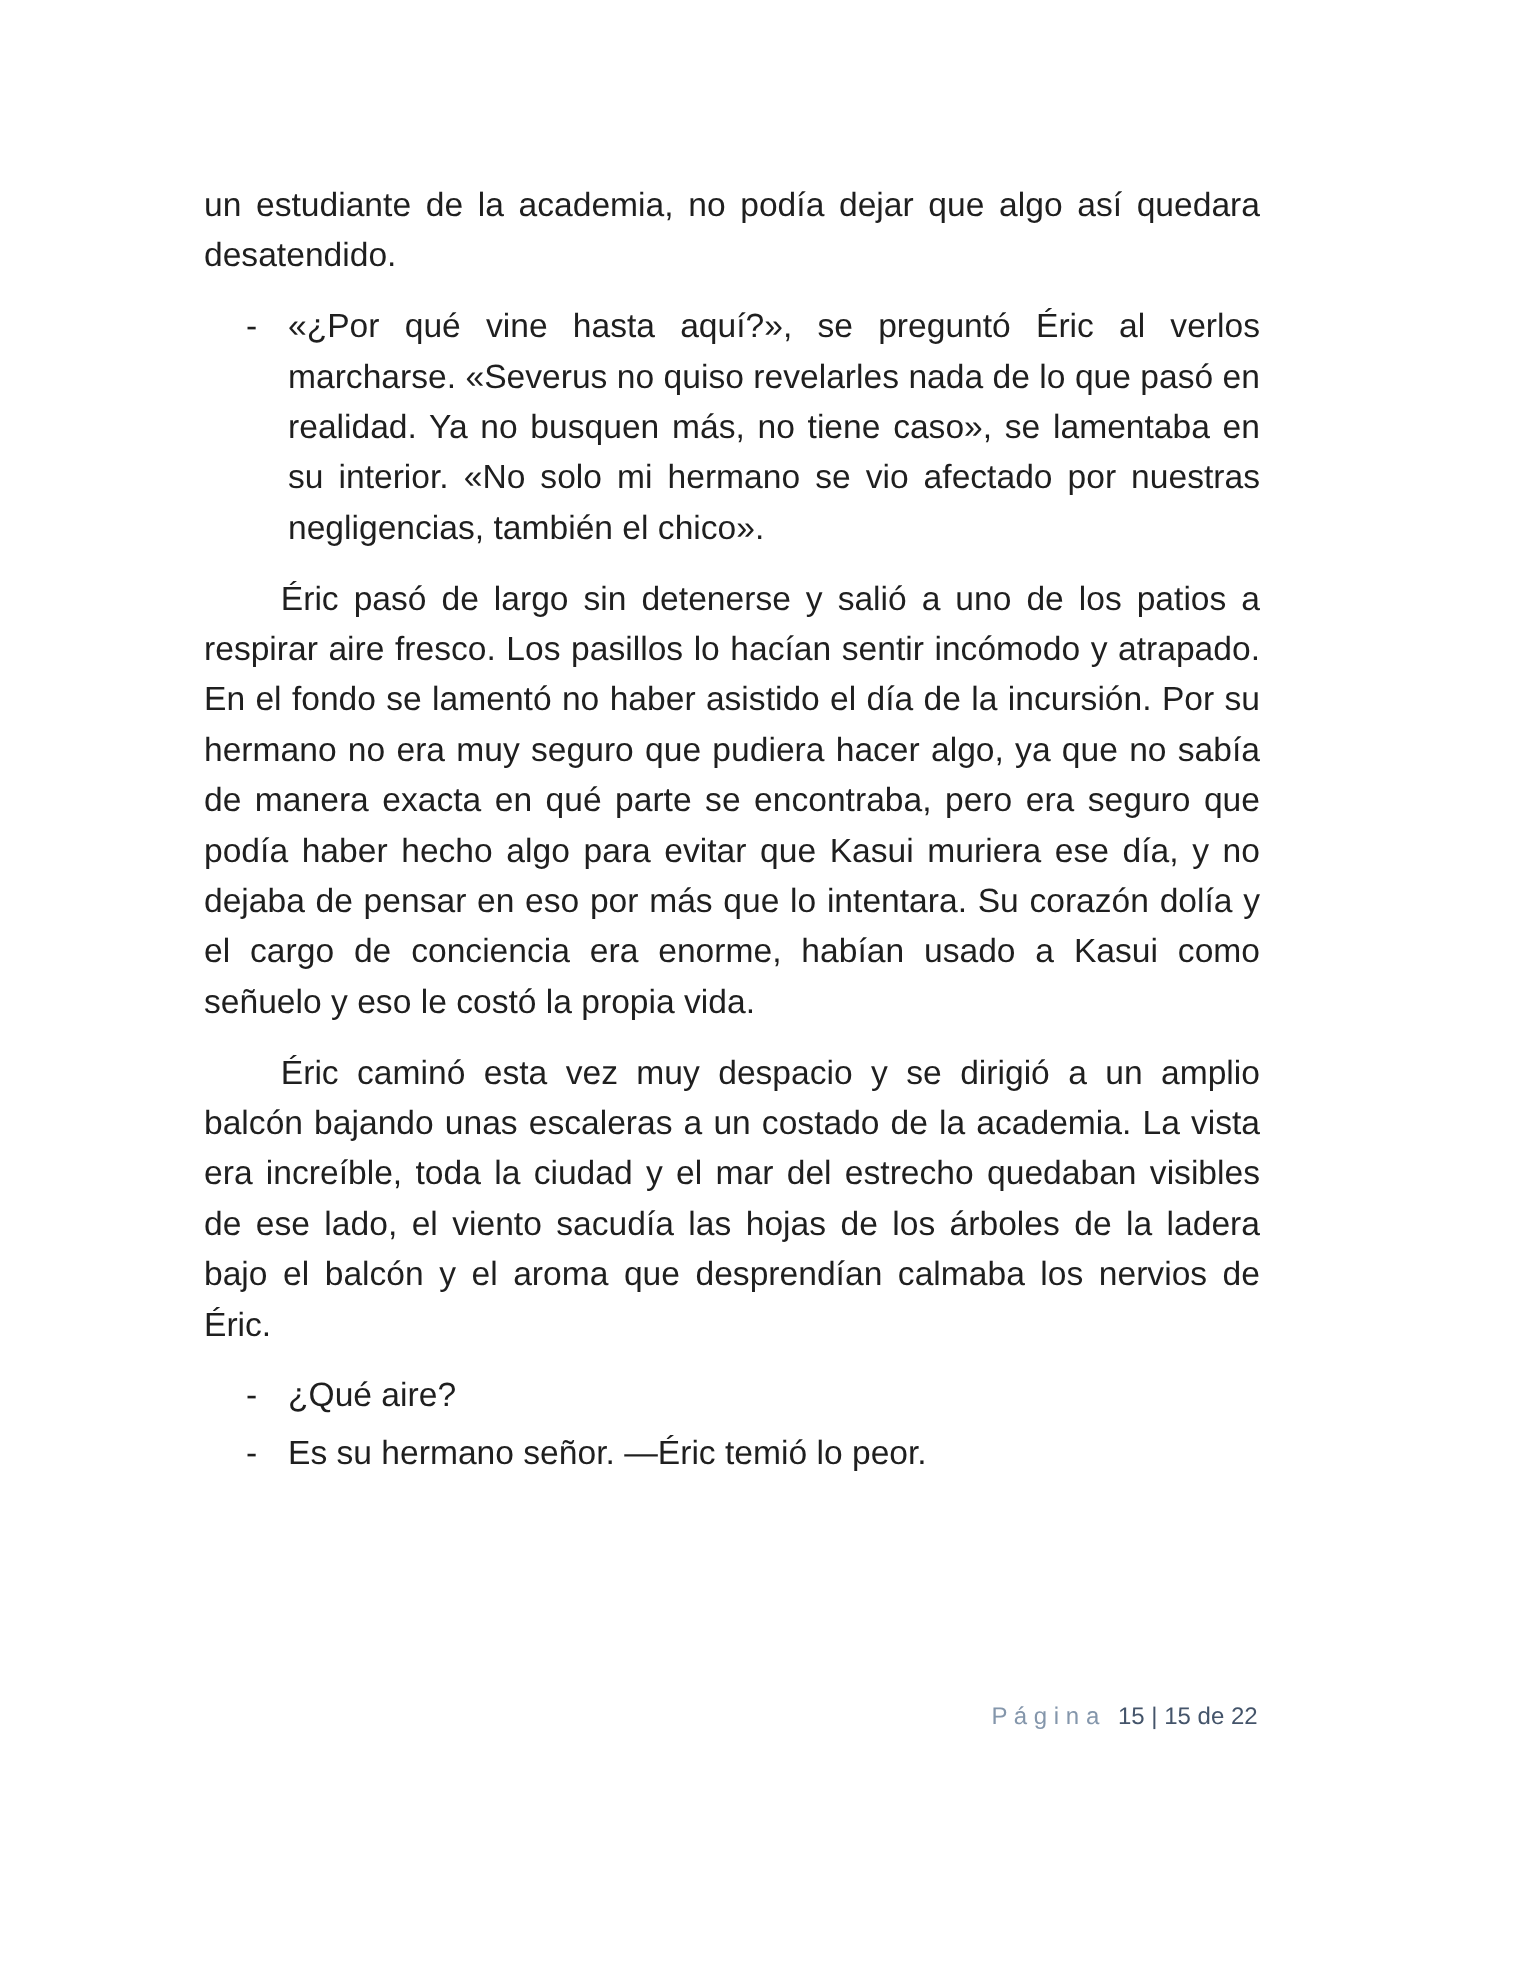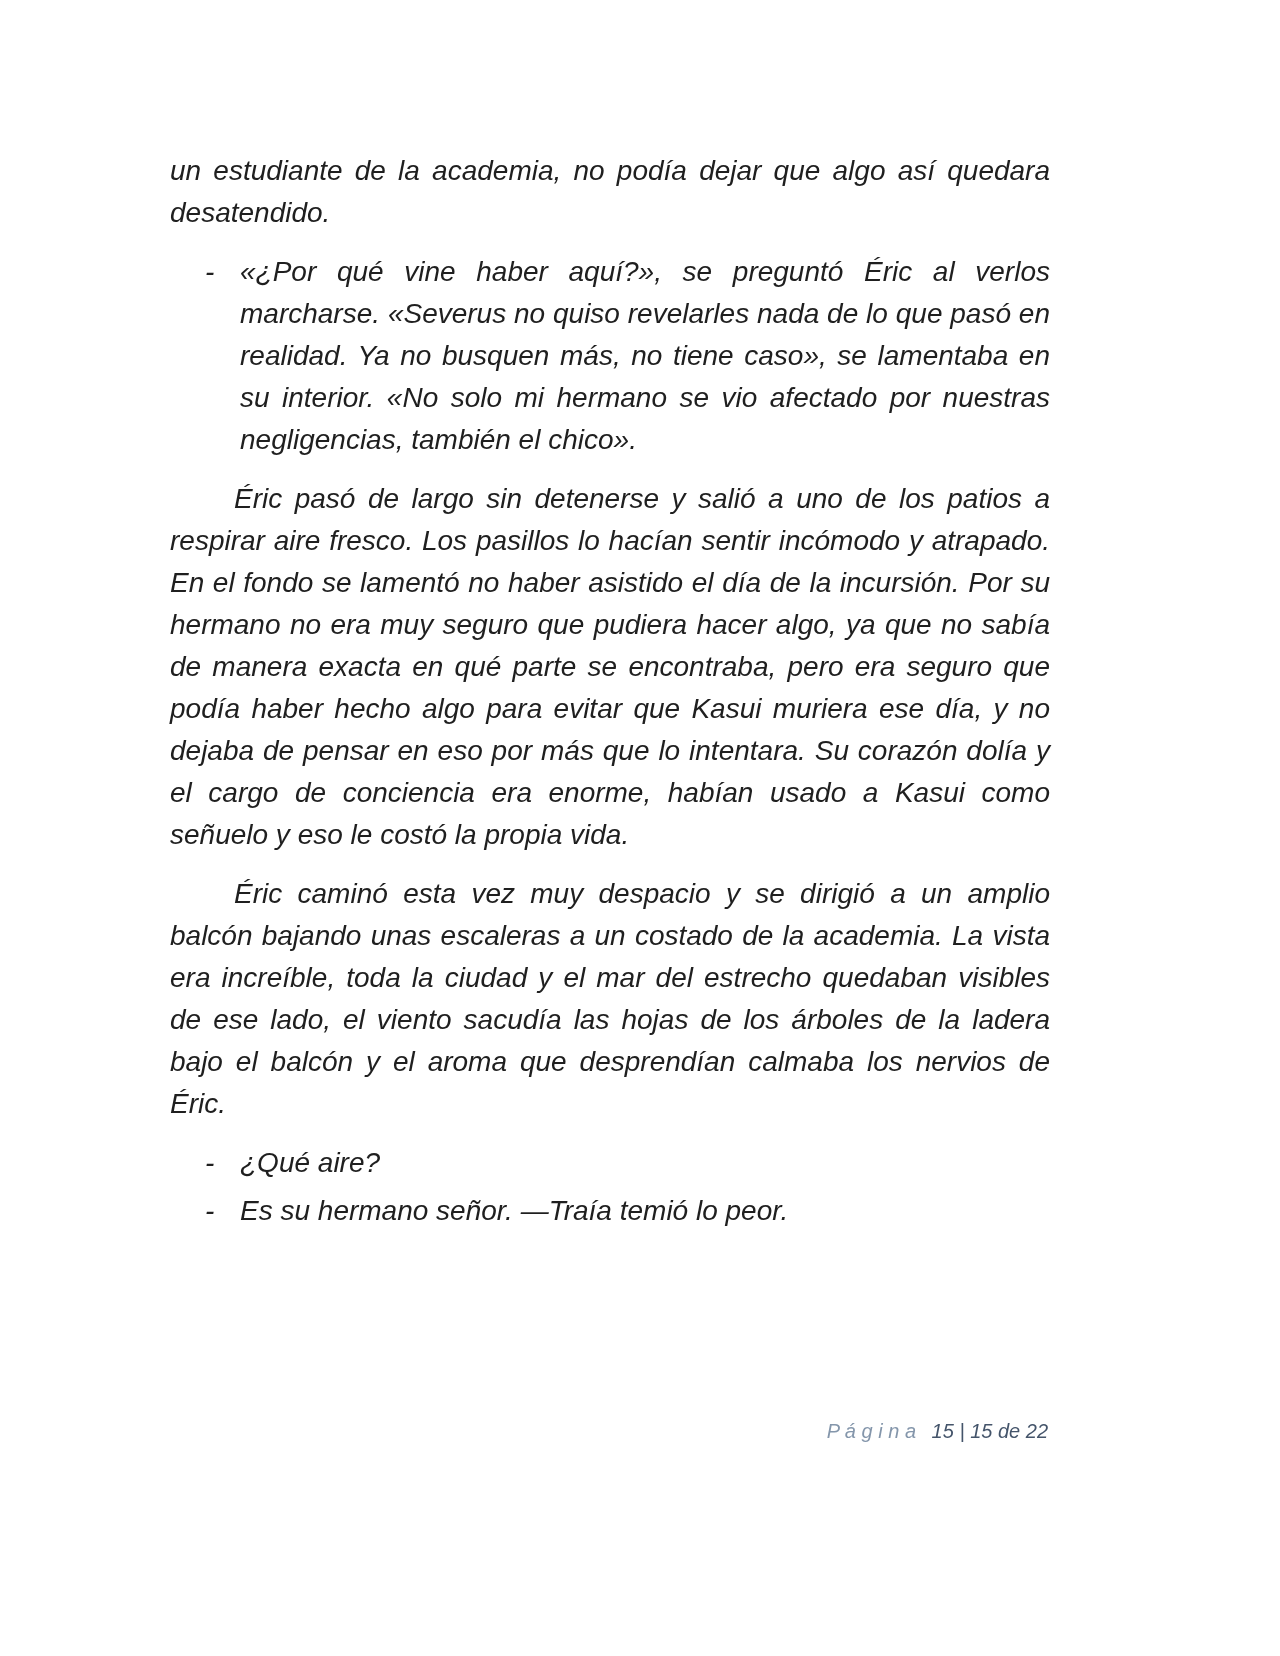--- a/index.html
+++ b/index.html
@@ -14,21 +14,20 @@
     font-family: "Liberation Sans", sans-serif;
     color: #1f1f1f;
     position: relative;
     overflow: hidden;
   }
   .page {
     position: relative;
     width: 1280px;
     height: 1168px;
     background: #ffffff;
-    font-style: italic;
   }
   .content {
     position: absolute;
     left: 170px;
     top: 150px;
     width: 880px;
     font-size: 28px;
     line-height: 1.5;
     text-align: justify;
   }
@@ -80,36 +79,36 @@
 <body>
 
 <div class="page">
 
   <div class="content">
 
     <p class="para">un estudiante de la academia, no podía dejar que algo así quedara desatendido.</p>
 
     <div class="dash-item">
       <span class="dash-marker">-</span>
-      <p class="dash-text">«¿Por qué vine haber aquí?», se preguntó Éric al verlos marcharse. «Severus no quiso revelarles nada de lo que pasó en realidad. Ya no busquen más, no tiene caso», se lamentaba en su interior. «No solo mi hermano se vio afectado por nuestras negligencias, también el chico».</p>
+      <p class="dash-text">«¿Por qué vine hasta aquí?», se preguntó Éric al verlos marcharse. «Severus no quiso revelarles nada de lo que pasó en realidad. Ya no busquen más, no tiene caso», se lamentaba en su interior. «No solo mi hermano se vio afectado por nuestras negligencias, también el chico».</p>
     </div>
 
     <p class="para indent">Éric pasó de largo sin detenerse y salió a uno de los patios a respirar aire fresco. Los pasillos lo hacían sentir incómodo y atrapado. En el fondo se lamentó no haber asistido el día de la incursión. Por su hermano no era muy seguro que pudiera hacer algo, ya que no sabía de manera exacta en qué parte se encontraba, pero era seguro que podía haber hecho algo para evitar que Kasui muriera ese día, y no dejaba de pensar en eso por más que lo intentara. Su corazón dolía y el cargo de conciencia era enorme, habían usado a Kasui como señuelo y eso le costó la propia vida.</p>
 
     <p class="para indent">Éric caminó esta vez muy despacio y se dirigió a un amplio balcón bajando unas escaleras a un costado de la academia. La vista era increíble, toda la ciudad y el mar del estrecho quedaban visibles de ese lado, el viento sacudía las hojas de los árboles de la ladera bajo el balcón y el aroma que desprendían calmaba los nervios de Éric.</p>
 
 
     <div class="dash-item tight">
       <span class="dash-marker">-</span>
       <p class="dash-text">¿Qué aire?</p>
     </div>
 
     <div class="dash-item tight">
       <span class="dash-marker">-</span>
-      <p class="dash-text">Es su hermano señor. —Traía temió lo peor.</p>
+      <p class="dash-text">Es su hermano señor. —Éric temió lo peor.</p>
     </div>
 
   </div>
 
   <div class="footer">
     <span class="footer-label">P á g i n a</span>
     <span class="footer-pageinfo">15 | 15 de 22</span>
   </div>
 
 </div>

